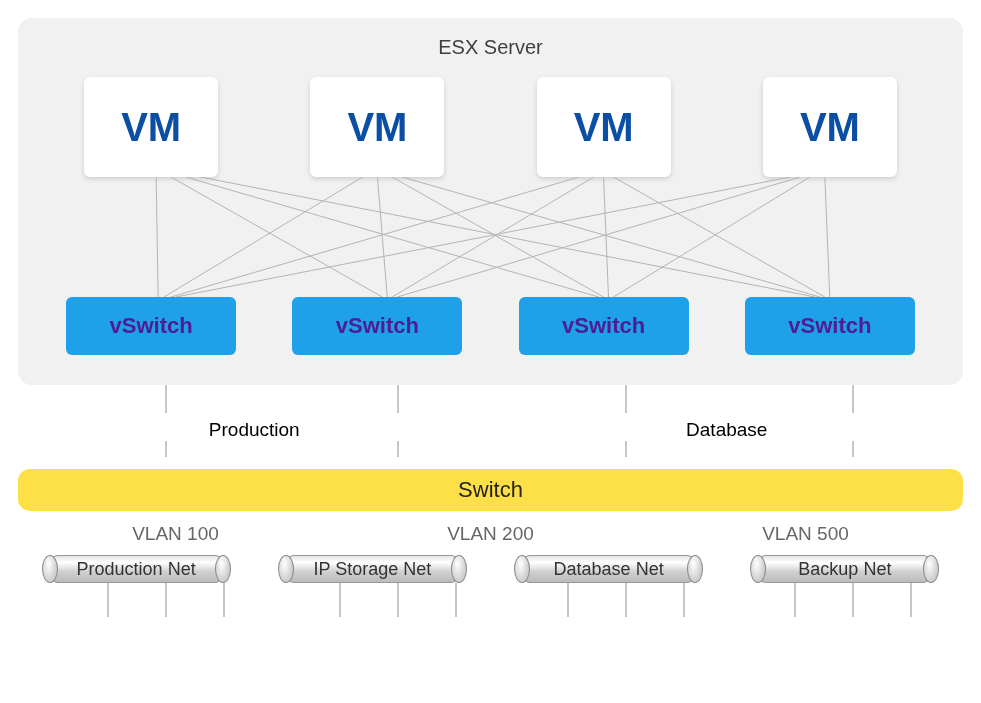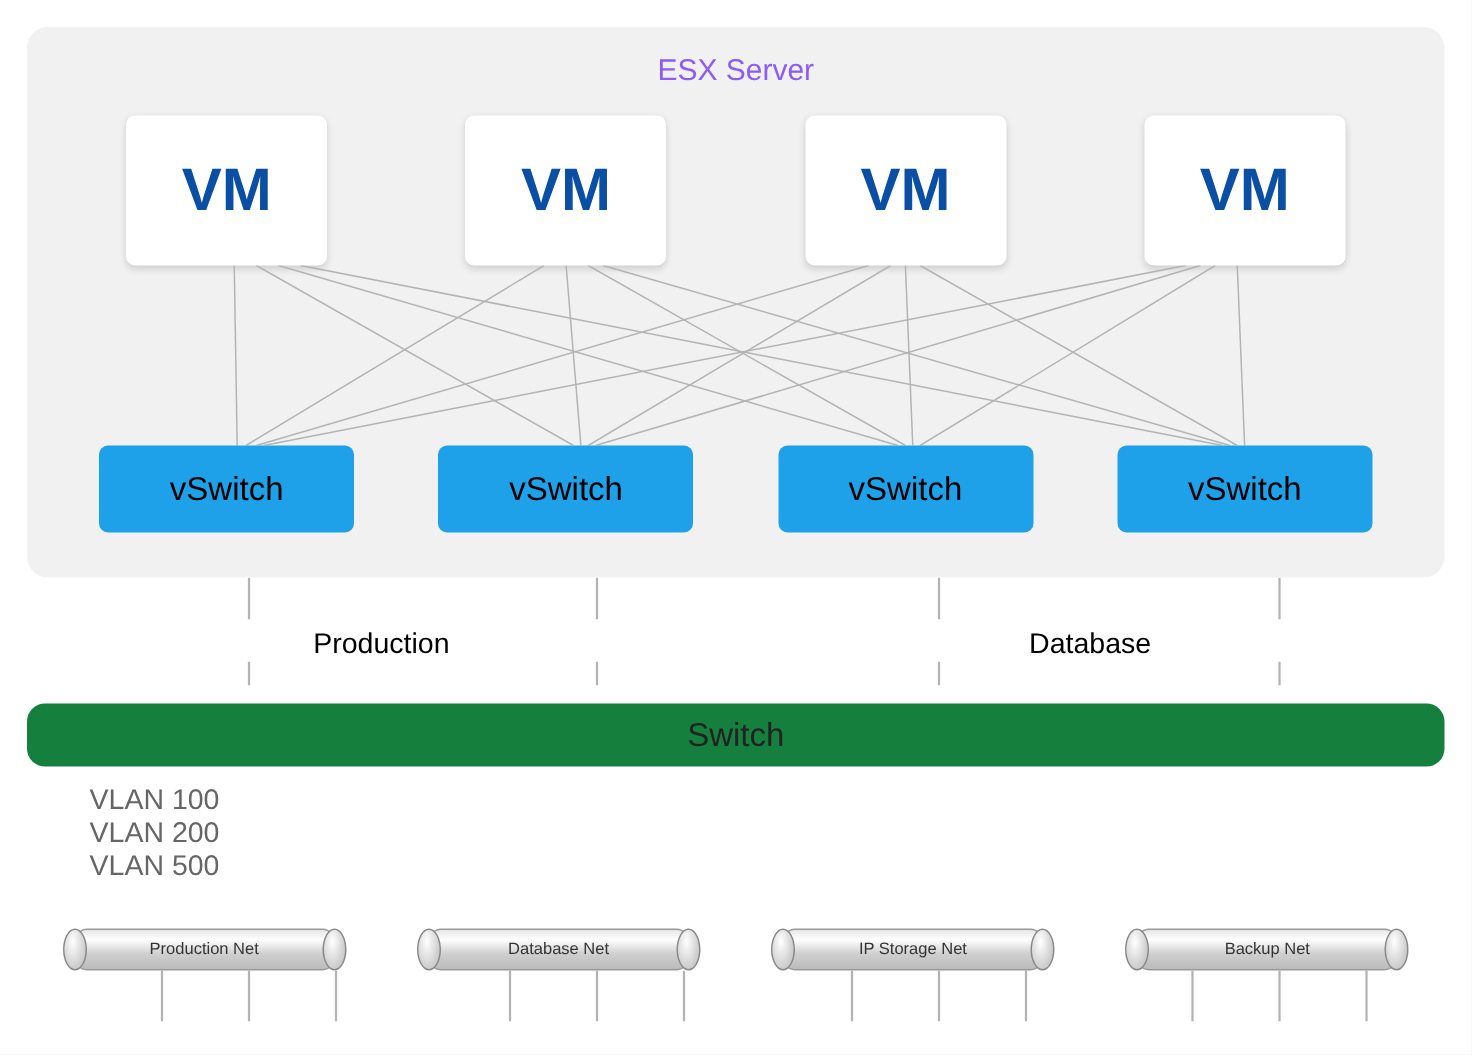--- a/index.html
+++ b/index.html
@@ -12,21 +12,21 @@
   }
   .esx-container {
     background: #f1f1f1;
     border-radius: 14px;
     padding: 12px 30px 30px 30px;
     position: relative;
   }
   .esx-title {
     text-align: center;
     font-size: 20px;
-    color: #8b5cf6;
+    color: #404040;
     margin: 6px 0 18px 0;
   }
   .row {
     display: flex;
     justify-content: space-around;
     gap: 20px;
   }
   .vm-box {
     background: #fff;
     width: 134px;
@@ -36,61 +36,60 @@
     display: flex;
     align-items: center;
     justify-content: center;
     font-size: 40px;
     font-weight: bold;
     color: #0b4fa5;
     flex-shrink: 0;
   }
   .vswitch-box {
     background: #1ea1e8;
-    color: #000000;
+    color: #4c1d95;
     width: 170px;
     height: 58px;
     border-radius: 6px;
     display: flex;
     align-items: center;
     justify-content: center;
     font-size: 22px;
-    font-weight: 400;
+    font-weight: 700;
     flex-shrink: 0;
   }
   .svg-layer {
     display: block;
     width: 100%;
     height: 120px;
   }
   .net-label-row {
     display: flex;
     justify-content: space-around;
     margin-top: 6px;
   }
   .net-label {
     width: 170px;
     text-align: center;
     font-size: 19px;
     color: #000000;
   }
   .switch-bar {
-    background: #15803d;
+    background: #fde047;
     border-radius: 12px;
     text-align: center;
     font-size: 22px;
     color: #222;
     padding: 8px 16px;
     margin-top: 12px;
   }
   .vlan-row {
     display: flex;
     justify-content: space-around;
     margin-top: 12px;
-    flex-direction: column;
   }
   .vlan-label {
     width: 170px;
     text-align: center;
     font-size: 19px;
     color: #666;
   }
   .pipe-row {
     display: flex;
     justify-content: space-around;
@@ -105,23 +104,22 @@
   .pipe {
     position: relative;
     width: 175px;
     height: 26px;
     background: linear-gradient(to bottom, #e6e6e6 0%, #fff 25%, #d0d0d0 60%, #bbb 100%);
     border: 1px solid #999;
     border-radius: 10px / 13px;
     display: flex;
     align-items: center;
     justify-content: center;
-    font-size: 11px;
+    font-size: 18px;
     color: #333;
-    margin-top: 20px;
   }
   .pipe::before,
   .pipe::after {
     content: "";
     position: absolute;
     top: -1px;
     width: 14px;
     height: 26px;
     border: 1px solid #888;
     border-radius: 50%;
@@ -205,24 +203,24 @@
   <div class="vlan-label">VLAN 100</div>
   <div class="vlan-label">VLAN 200</div>
   <div class="vlan-label">VLAN 500</div>
 </div>
 
 <div class="pipe-row">
   <div class="pipe-wrap">
       <div class="pipe">Production Net</div>
     </div>
   <div class="pipe-wrap">
+      <div class="pipe">IP Storage Net</div>
+    </div>
+  <div class="pipe-wrap">
       <div class="pipe">Database Net</div>
-    </div>
-  <div class="pipe-wrap">
-      <div class="pipe">IP Storage Net</div>
     </div>
   <div class="pipe-wrap">
       <div class="pipe">Backup Net</div>
     </div>
 </div>
 
 <svg class="legs-svg" viewBox="0 0 945 40" preserveAspectRatio="none" height="34">
   <g stroke="#b3b3b3" stroke-width="1.5">
     <line x1="90" y1="0" x2="90" y2="40"></line>
       <line x1="148" y1="0" x2="148" y2="40"></line>

